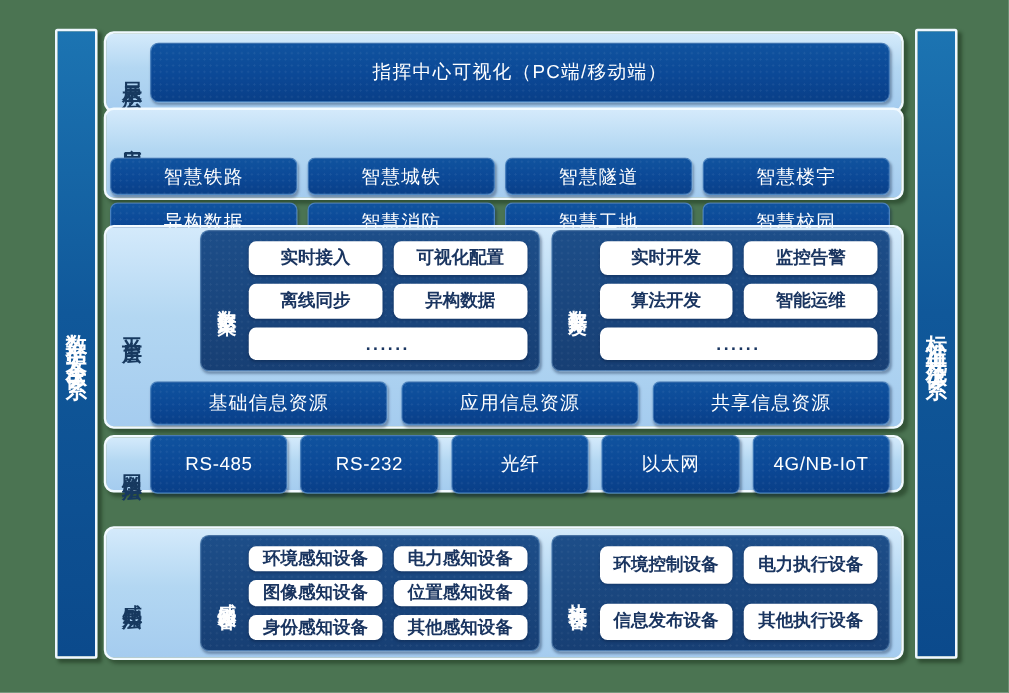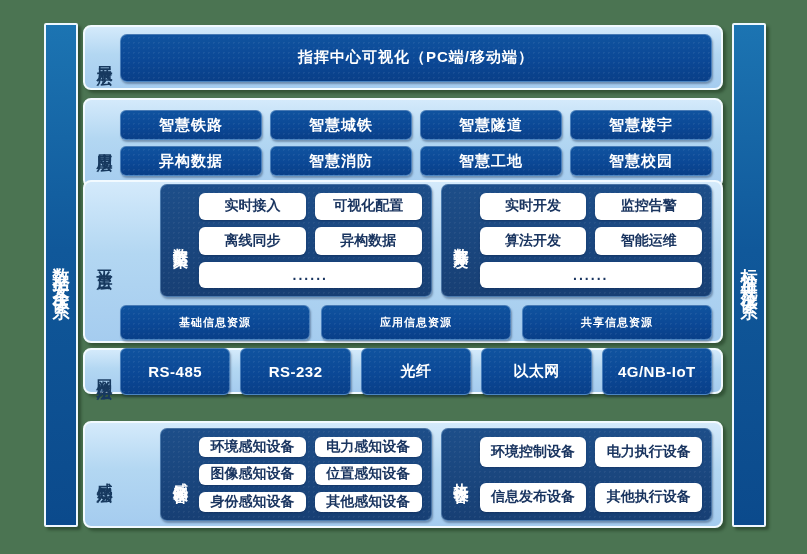--- a/index.html
+++ b/index.html
@@ -26,40 +26,40 @@
   
   .panel{
     position:absolute;left:83px;width:640px;box-sizing:border-box;
     border:2px solid #f2faff;border-radius:8px;
     background:linear-gradient(180deg,#d4eafb 0%,#b3d7f2 45%,#a5ccef 100%);
     box-shadow:3px 3px 3px rgba(15,35,15,.4);
     display:flex;align-items:stretch;
     padding:6px 9px 6px 3px;
   }
   .panel-presentation{top:25px;height:65px;}
-  .panel-application {top:98px;height:90px;}
+  .panel-application {top:86px;height:74px;flex-direction:column;}
   .panel-platform    {top:180px;height:163px;}
   .panel-network     {top:348px;height:46px;}
   .panel-perception  {top:421px;height:107px;text-align:right;}
   .layer-label{
     width:32px;flex:0 0 32px;display:flex;align-items:center;justify-content:center;
   }
   .layer-label .vlabel{
     writing-mode:vertical-rl;text-orientation:upright;
     font-weight:bold;font-size:16px;color:#17395f;letter-spacing:3px;white-space:nowrap;
   }
   .content{flex:1;min-width:0;display:flex;flex-direction:column;justify-content:center;}
   
   .navy{
     background-image:
       radial-gradient(rgba(255,255,255,.06) 1px, rgba(0,0,0,0) 1px),
       linear-gradient(180deg,#10539f 0%,#0b4896 55%,#093f88 100%);
     background-size:5px 5px,100% 100%;
     border:1px solid rgba(150,195,235,.45);
-    border-radius:6px;color:#ffffff;font-weight:bold;
+    border-radius:6px;color:#ffffff;font-weight:normal;
     display:flex;align-items:center;justify-content:center;
     box-shadow:1px 2px 2px rgba(10,25,60,.35);
   }
   .hero-box{height:46px;font-size:15px;letter-spacing:1px;border-radius:7px;}
   .app-grid{display:grid;grid-template-columns:repeat(4,1fr);gap:6px 8px;}
   .app-box{height:28px;font-size:15px;letter-spacing:1px;}
   .net-row{display:flex;gap:10px;}
   .net-box{flex:1;height:45px;font-size:15px;letter-spacing:.5px;}
   
   .groups-row{display:flex;gap:9px;padding-left:40px;}
@@ -83,21 +83,21 @@
   .group-grid{flex:1;min-width:0;display:grid;grid-template-columns:1fr 1fr;gap:7px 9px;}
   .chip{
     background:#ffffff;border-radius:6px;
     display:flex;align-items:center;justify-content:center;
     font-weight:bold;font-size:14px;color:#1a3560;
     box-shadow:0 1px 2px rgba(10,25,60,.35);
   }
   .chip-span{grid-column:1 / span 2;letter-spacing:2px;}
   .platform-group{height:113px;}
   .resources-row{display:flex;gap:11px;margin-top:8px;}
-  .res-box{flex:1;height:33px;font-size:11px;letter-spacing:1px;}
+  .res-box{flex:1;height:33px;font-size:15px;letter-spacing:1px;}
   .perception-group{height:93px;}
   .grid-3rows{grid-template-rows:repeat(3,1fr);}
   .grid-2rows{grid-template-rows:1fr 1fr;row-gap:16px;}
 </style>
 </head>
 <body>
 
 <div class="canvas">
 
   <div class="pillar pillar-left">

